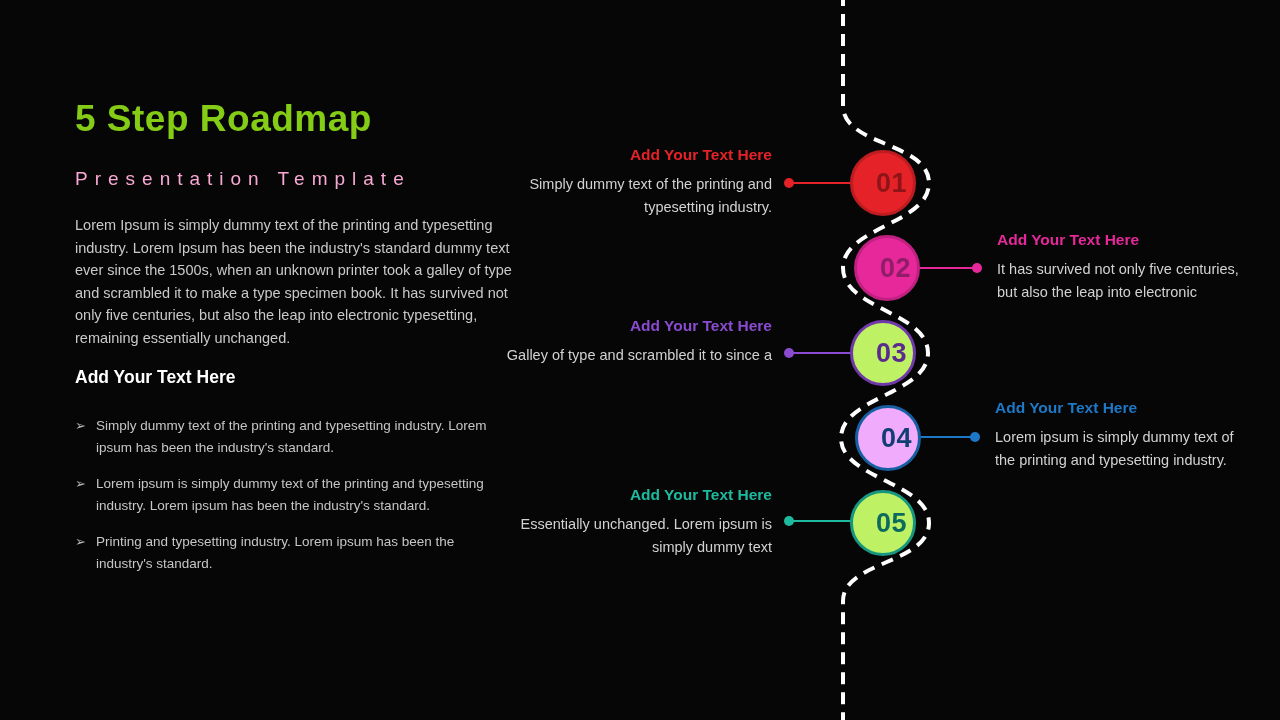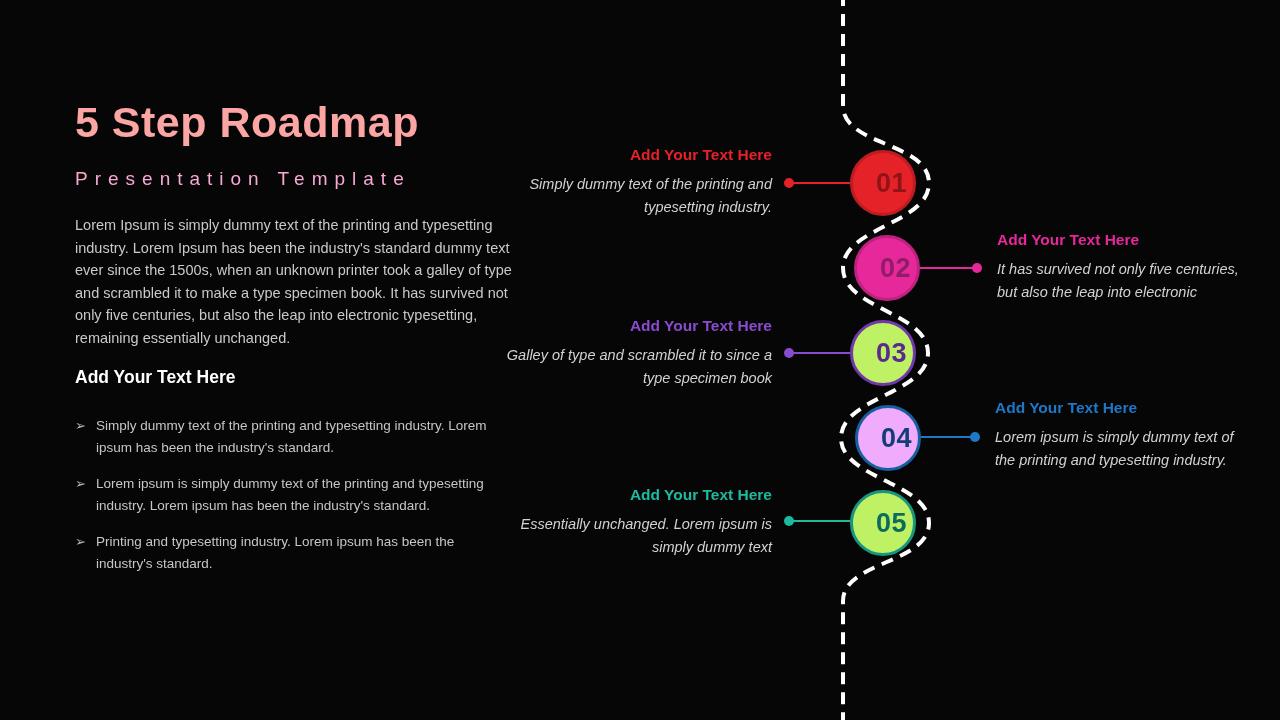--- a/index.html
+++ b/index.html
@@ -4,22 +4,22 @@
 <style>
   html,body{margin:0;padding:0;}
   body{
     width:1280px;height:720px;background:#060606;overflow:hidden;
     font-family:"Liberation Sans", sans-serif;position:relative;
   }
   .slide{position:absolute;inset:0;}
 
   
   .title{
-    position:absolute;left:75px;top:98px;color:#fca5a5;
-    font-size:43px;font-weight:bold;letter-spacing:0.5px;
+    position:absolute;left:75px;top:98px;color:#84cc16;
+    font-size:37px;font-weight:bold;letter-spacing:0.5px;
   }
   .subtitle{
     position:absolute;left:75px;top:168px;color:#f9a8d4;
     font-size:19px;letter-spacing:7px;font-weight:400;
   }
   .intro{
     position:absolute;left:75px;top:214px;width:458px;
     color:#c9c9c9;font-size:14.5px;line-height:22.6px;
   }
   .section-heading{
@@ -48,21 +48,21 @@
 
   .connector{position:absolute;height:2px;}
   .dot{position:absolute;width:10px;height:10px;border-radius:50%;}
 
   
   .step-text{position:absolute;width:310px;}
   .step-text.align-right{text-align:right;}
   .step-text.align-left{text-align:left;}
   .step-title{font-size:15.5px;font-weight:bold;margin-bottom:9px;}
   .step-desc{
-    font-size:14.5px;font-style:italic;color:#d2d2d2;line-height:23px;
+    font-size:14.5px;color:#d2d2d2;line-height:23px;
   }
 </style>
 </head>
 <body>
 
 <div class="slide">
 
   <div class="title">5 Step Roadmap</div>
   <div class="subtitle">Presentation Template</div>
   <div class="intro">Lorem Ipsum is simply dummy text of the printing and typesetting industry. Lorem Ipsum has been the industry's standard dummy text ever since the 1500s, when an unknown printer took a galley of type and scrambled it to make a type specimen book. It has survived not only five centuries, but also the leap into electronic typesetting, remaining essentially unchanged.</div>
@@ -112,21 +112,20 @@
   </div>
   <div class="connector" style="left: 918px; top: 267px; width: 60px; background: rgb(230, 40, 155);"></div>
   <div class="dot" style="left: 972px; top: 263px; background: rgb(230, 40, 155);"></div>
   <div class="circle" style="left: 854px; top: 235px; background: rgb(230, 40, 155); border-color: rgb(191, 33, 129);">
     <span class="num" style="color: rgb(143, 29, 103);">02</span>
   </div>
 
   <div class="step-text align-right" style="right:508px;top:317px">
     <div class="step-title" style="color: rgb(139, 75, 209);">Add Your Text Here</div>
     <div class="step-desc">Galley of type and scrambled it to since a</div>
-    <div class="step-desc">type specimen book</div>
   </div>
   <div class="connector" style="left: 790px; top: 352px; width: 62px; background: rgb(139, 75, 209);"></div>
   <div class="dot" style="left: 784px; top: 348px; background: rgb(139, 75, 209);"></div>
   <div class="circle" style="left: 850px; top: 320px; background: #bef264; border-color: rgb(113, 56, 171);">
     <span class="num" style="color: rgb(90, 43, 140);">03</span>
   </div>
 
   <div class="step-text align-left" style="left:995px;top:399px">
     <div class="step-title" style="color: rgb(30, 120, 200);">Add Your Text Here</div>
     <div class="step-desc">Lorem ipsum is simply dummy text of</div>

